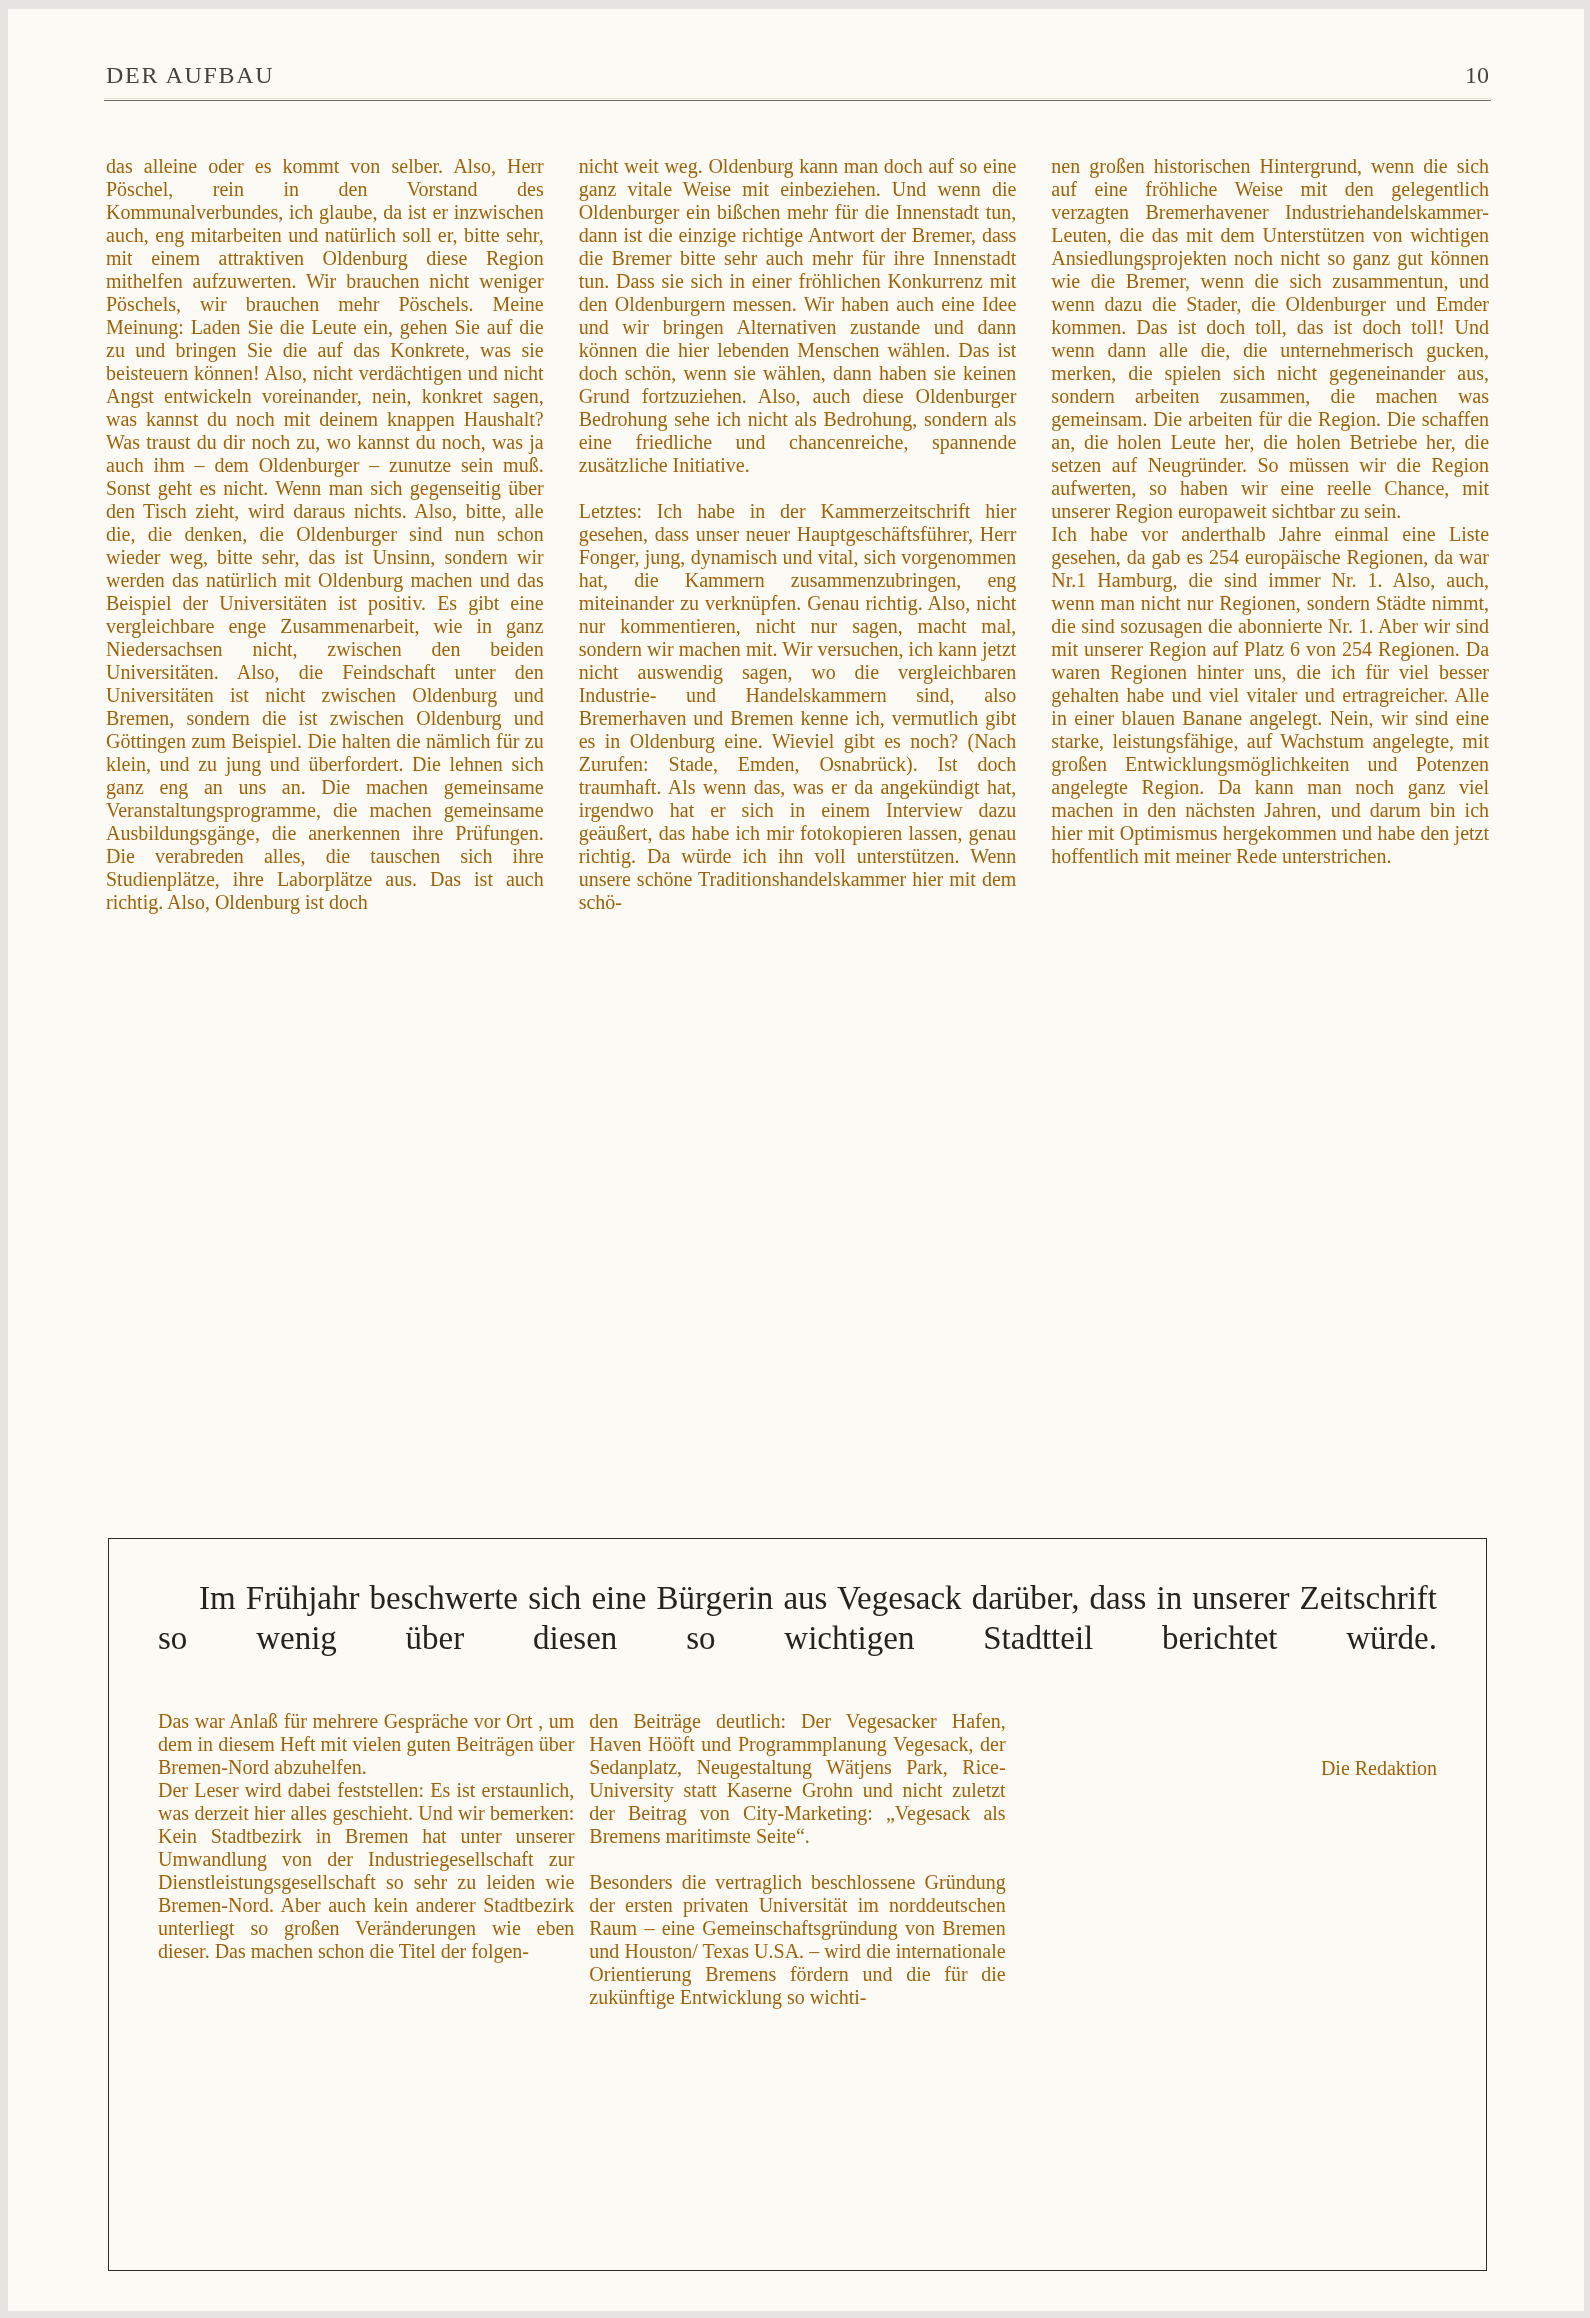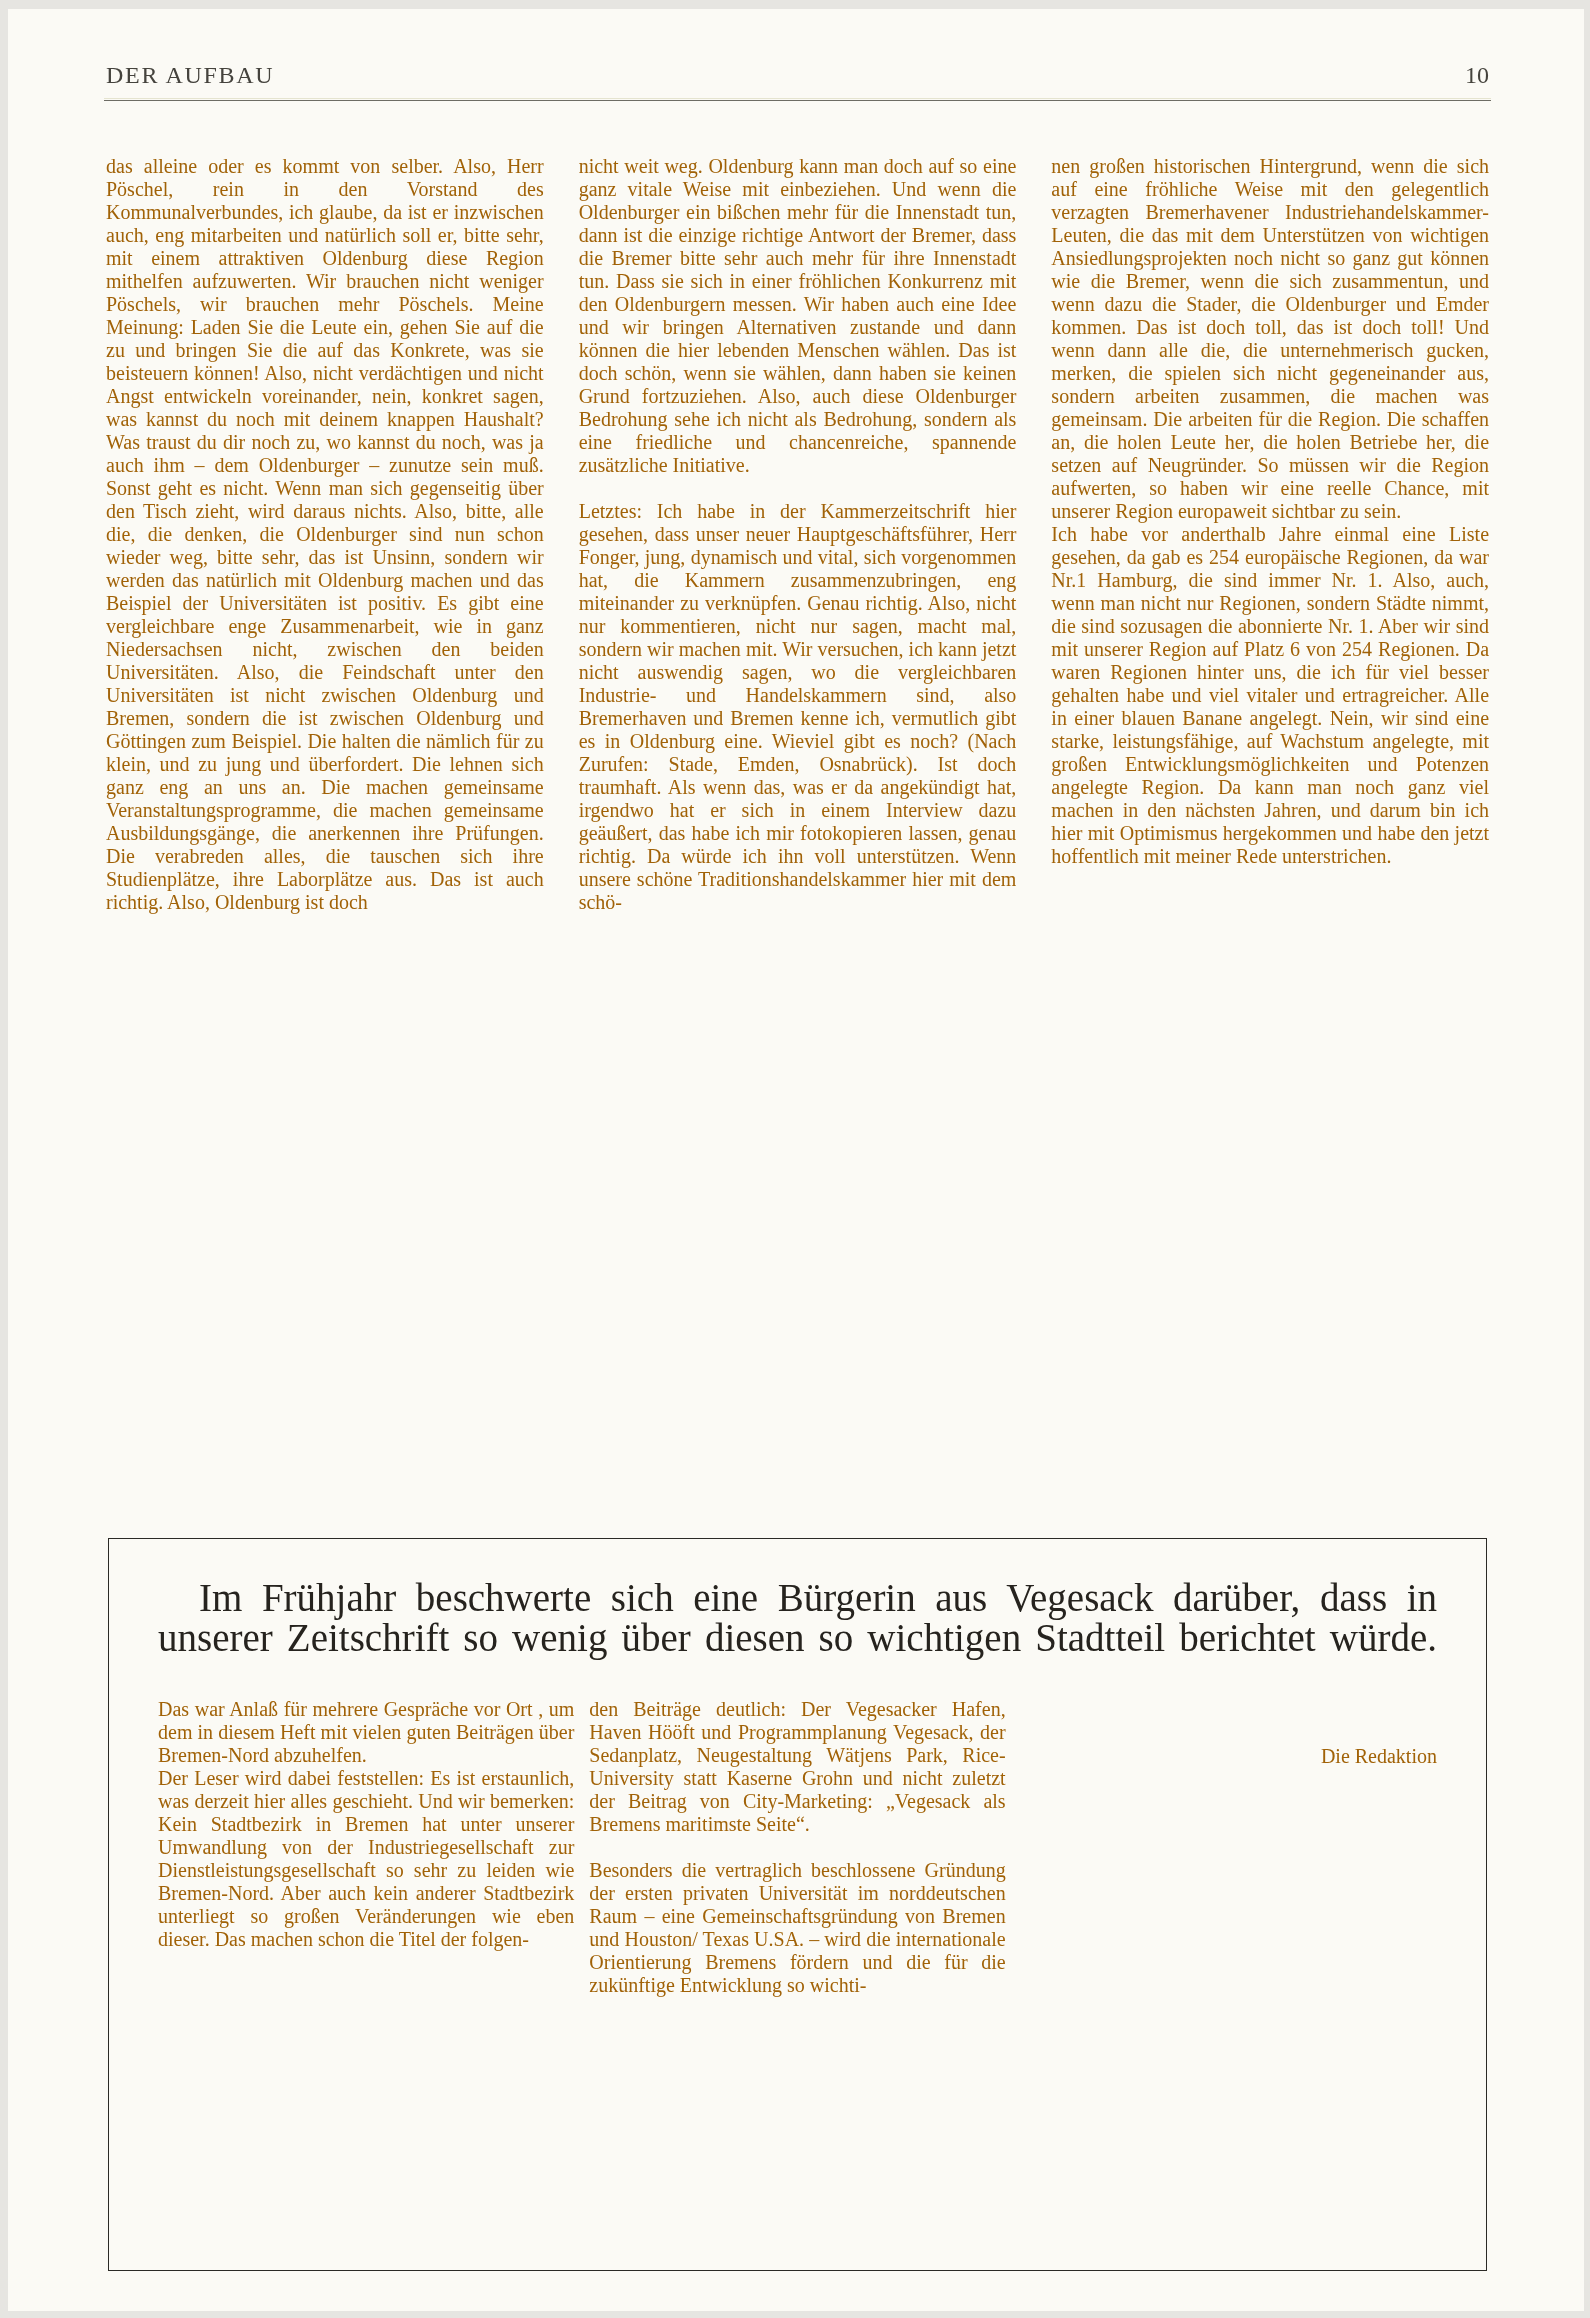--- a/index.html
+++ b/index.html
@@ -72,22 +72,22 @@
     top: 1538px;
     left: 108px;
     right: 104px;
     height: 733px;
     border: 1.3px solid #2b2a26;
     background: #fbfaf5;
     box-sizing: border-box;
     padding: 39px 49px 0 49px;
   }
   .vbox-heading {
-    margin: 0 0 40px 0;
-    font-size: 39px;
+    margin: 0 0 52px 0;
+    font-size: 33px;
     line-height: 40px;
     color: #26231e;
     text-align: justify;
     text-align-last: justify;
     text-indent: 41px;
   }
   .boxcols {
     display: flex;
     gap: 15px;
   }

